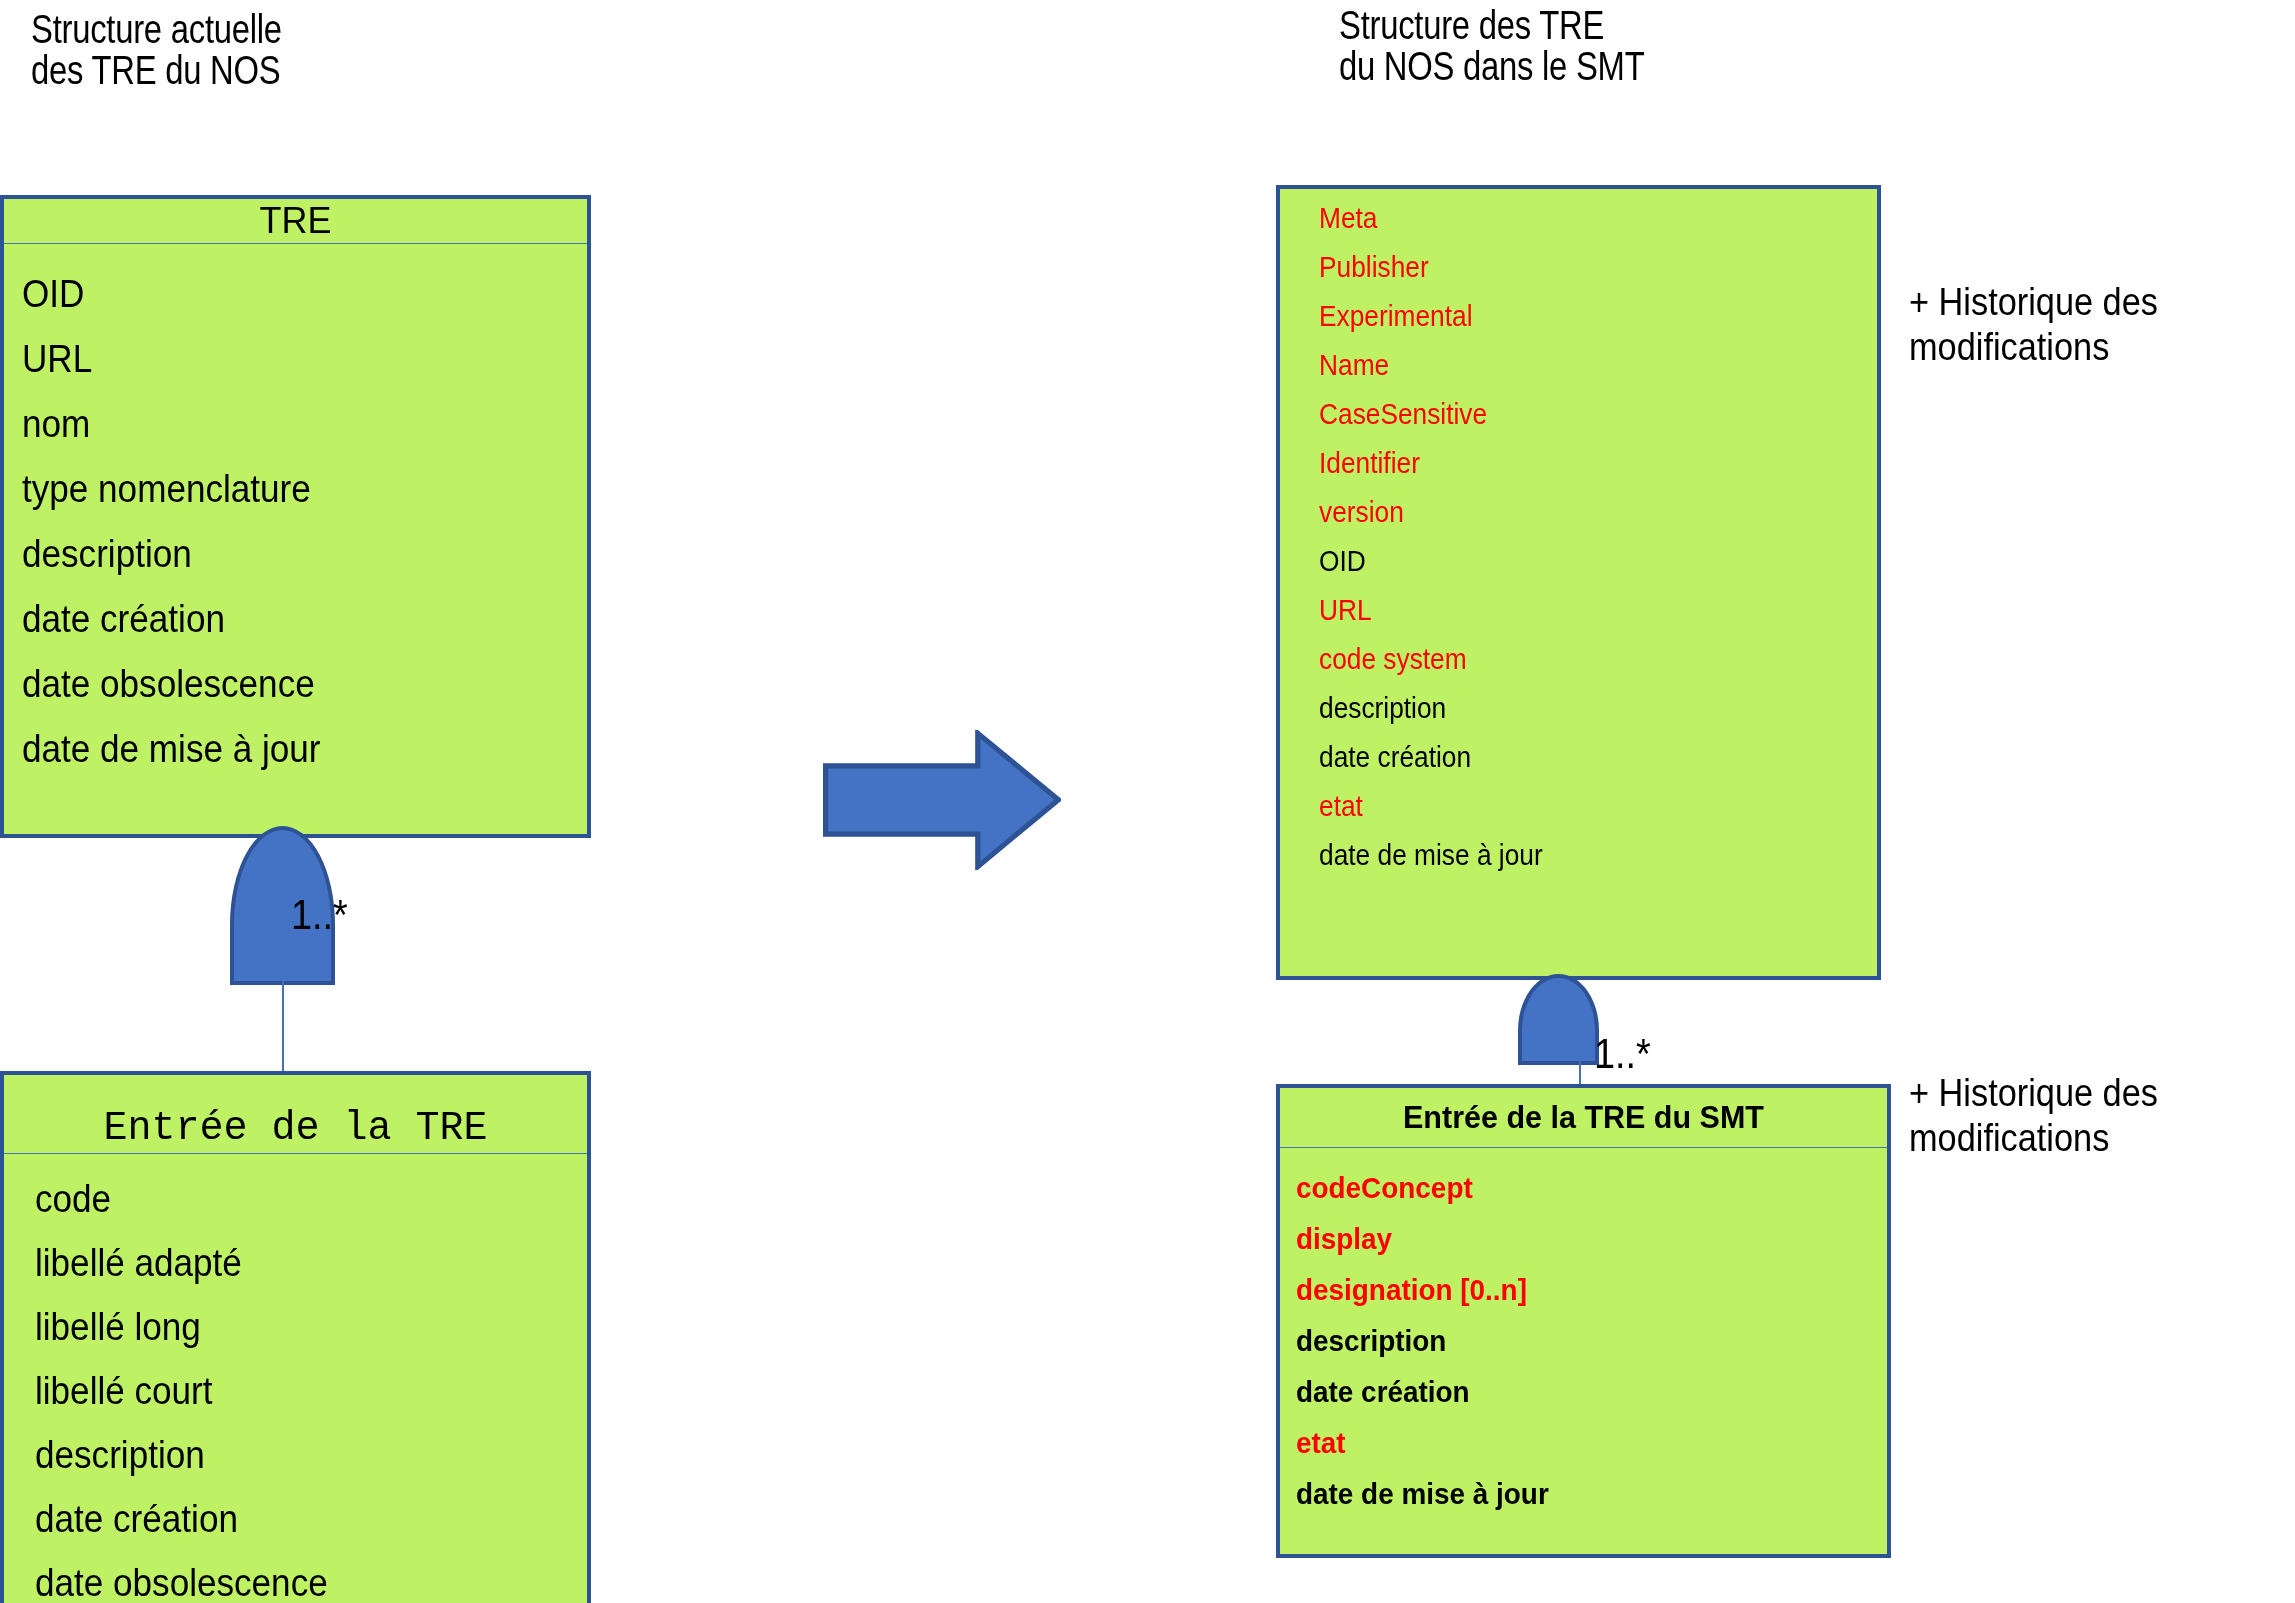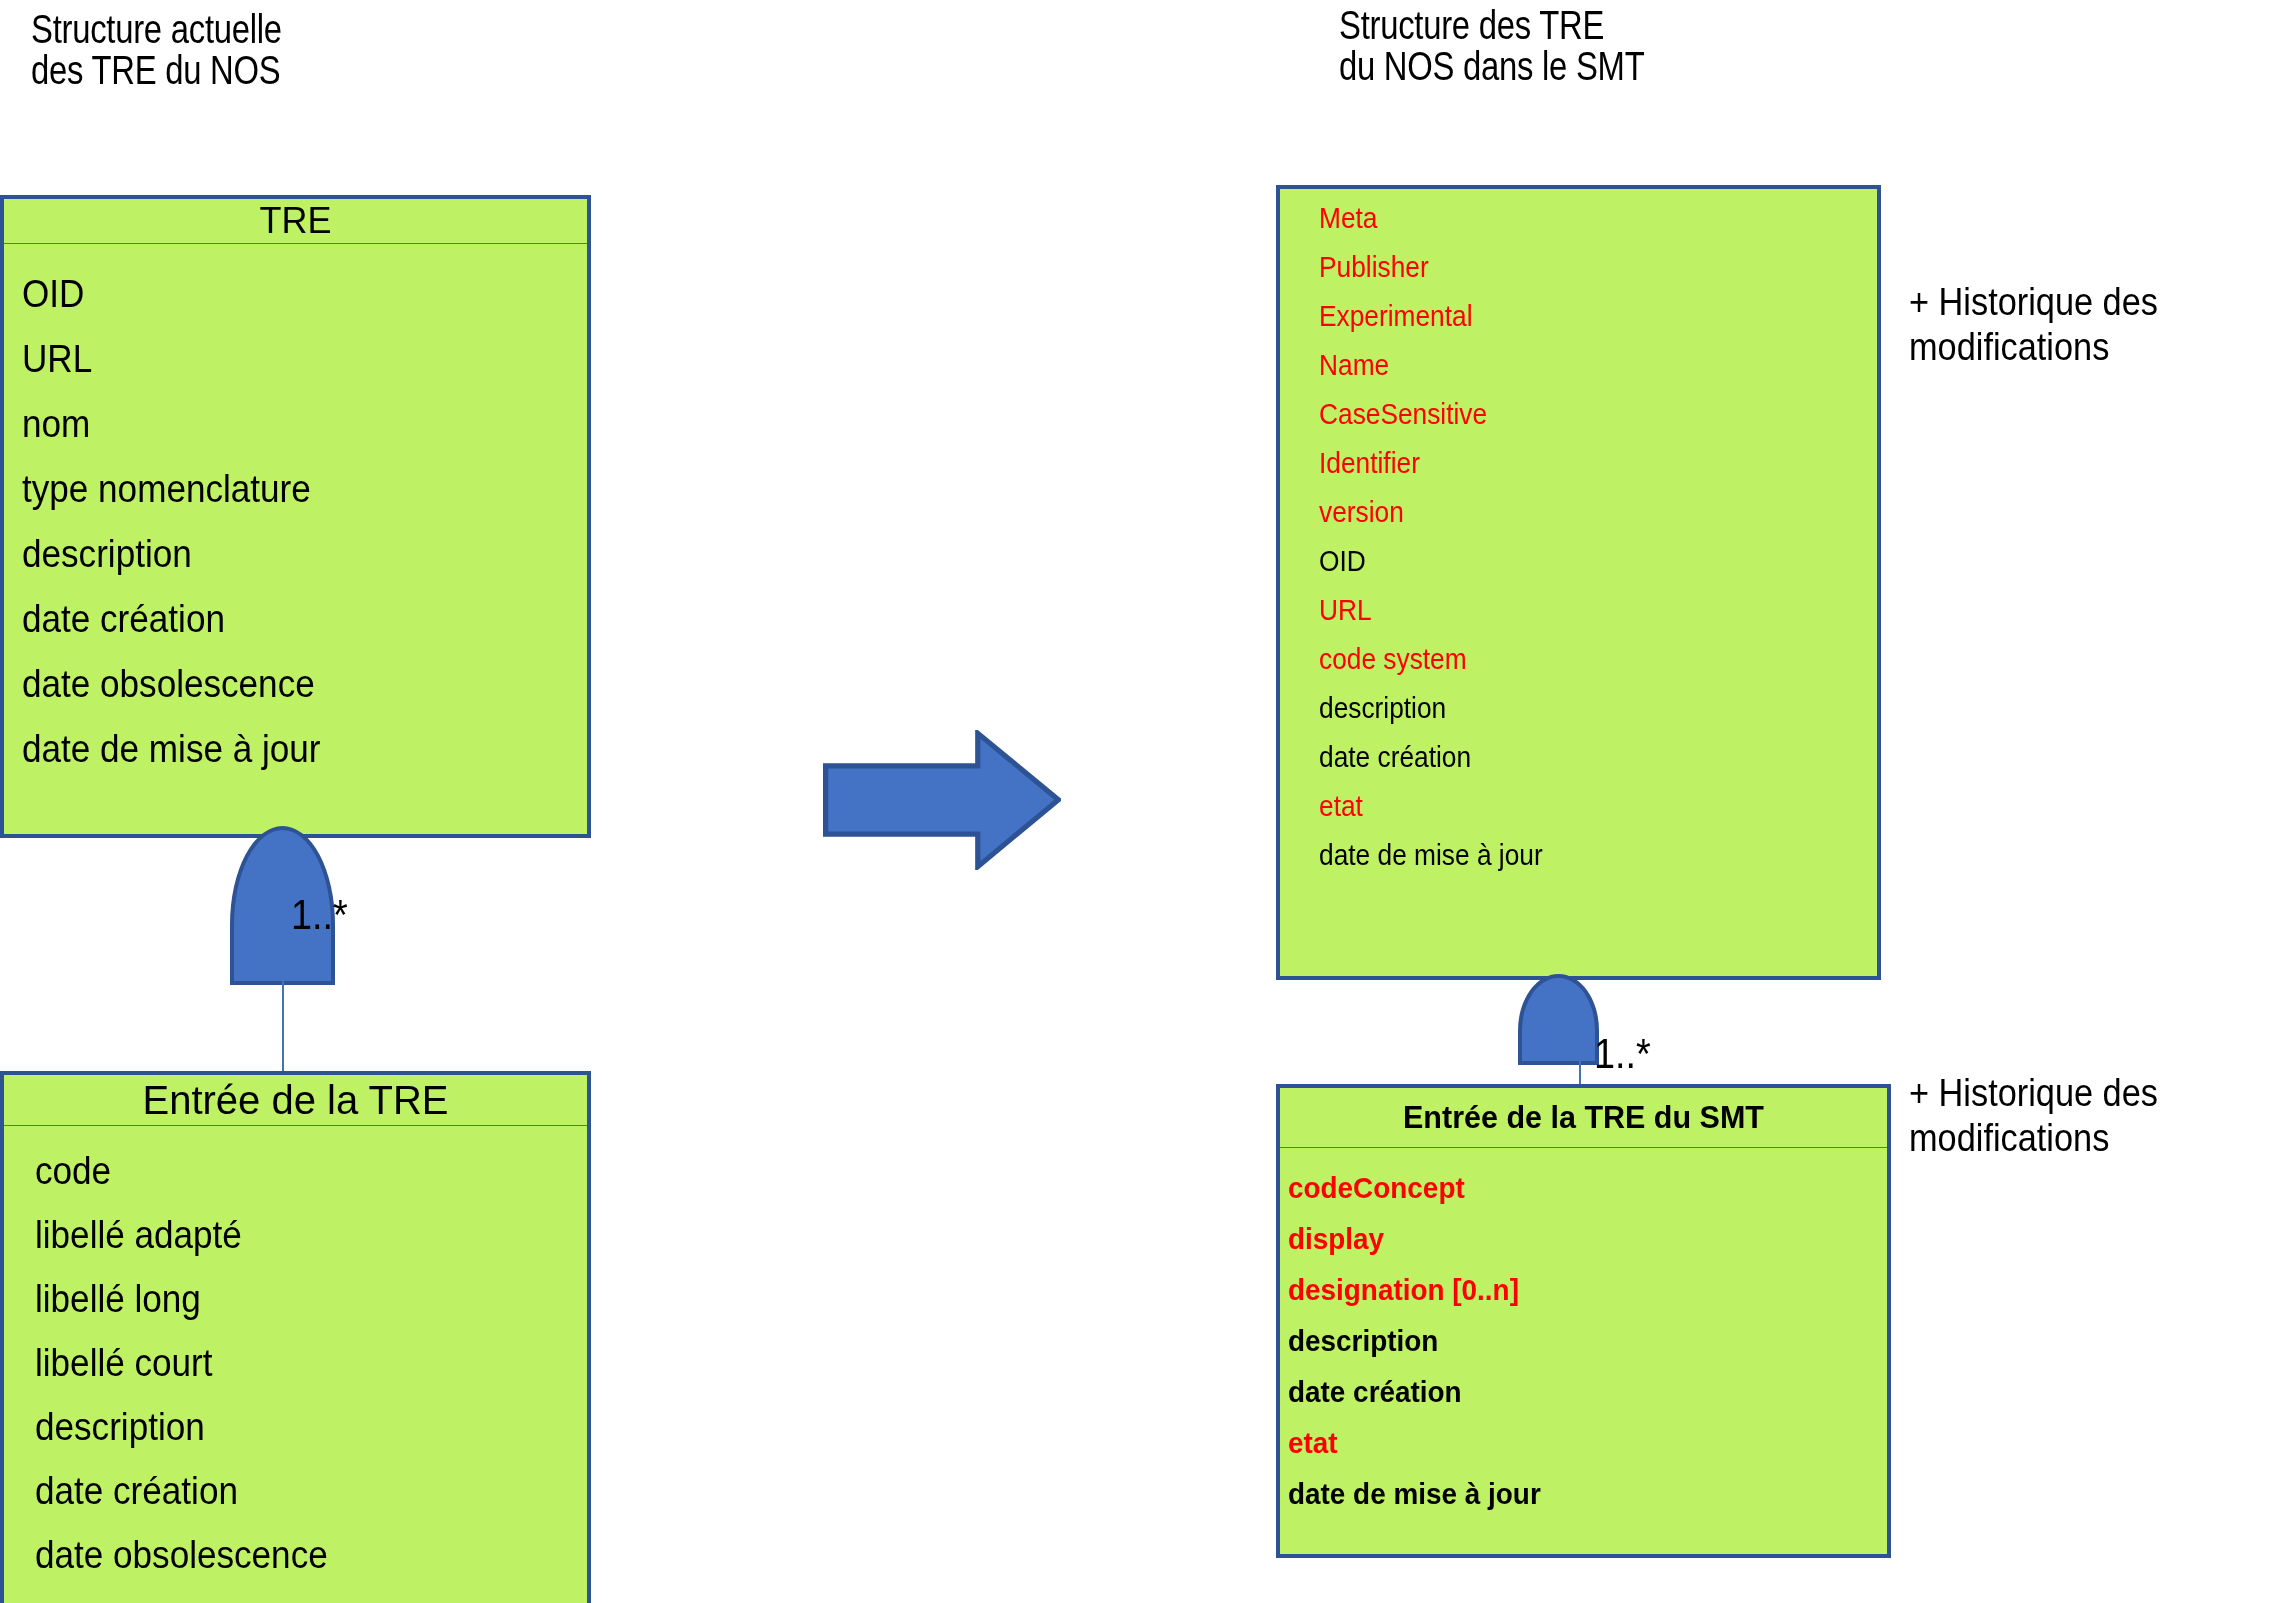--- a/index.html
+++ b/index.html
@@ -73,21 +73,22 @@
     font-family: "Liberation Sans Narrow", "Liberation Sans", sans-serif;
     transform: scaleX(0.90);
     transform-origin: left center;
   }
 
   
   #box-entree { left: 0px; top: 1071px; width: 591px; height: 539px; }
   #box-entree .uml-header {
     height: 51px;
     font-size: 40px;
-    font-family: Liberation Sans, sans-serif;
+    font-family: Liberation Mono, monospace;
+    margin-top: 28px;
   }
   #box-entree .uml-attrs { padding-top: 13px; padding-left: 31px; }
   #box-entree .attr {
     font-size: 39px;
     line-height: 64px;
     font-family: "Liberation Sans Narrow", "Liberation Sans", sans-serif;
     transform: scaleX(0.90);
     transform-origin: left center;
   }
 
@@ -108,21 +109,21 @@
     transform-origin: left center;
   }
 
   
   #box-entree-smt { left: 1276px; top: 1084px; width: 615px; height: 474px; font-weight: bold; }
   #box-entree-smt .uml-header {
     height: 60px;
     font-size: 30.5px;
     font-family: "Liberation Sans", sans-serif;
   }
-  #box-entree-smt .uml-attrs { padding-top: 14.3px; padding-left: 8px; }
+  #box-entree-smt .uml-attrs { padding-top: 14.3px; padding-left: 16px; }
   #box-entree-smt .attr {
     font-size: 30px;
     line-height: 51px;
     font-family: "Liberation Sans Narrow", "Liberation Sans", sans-serif;
     transform: scaleX(0.93);
     transform-origin: left center;
   }
 
   
   .conn-line {

